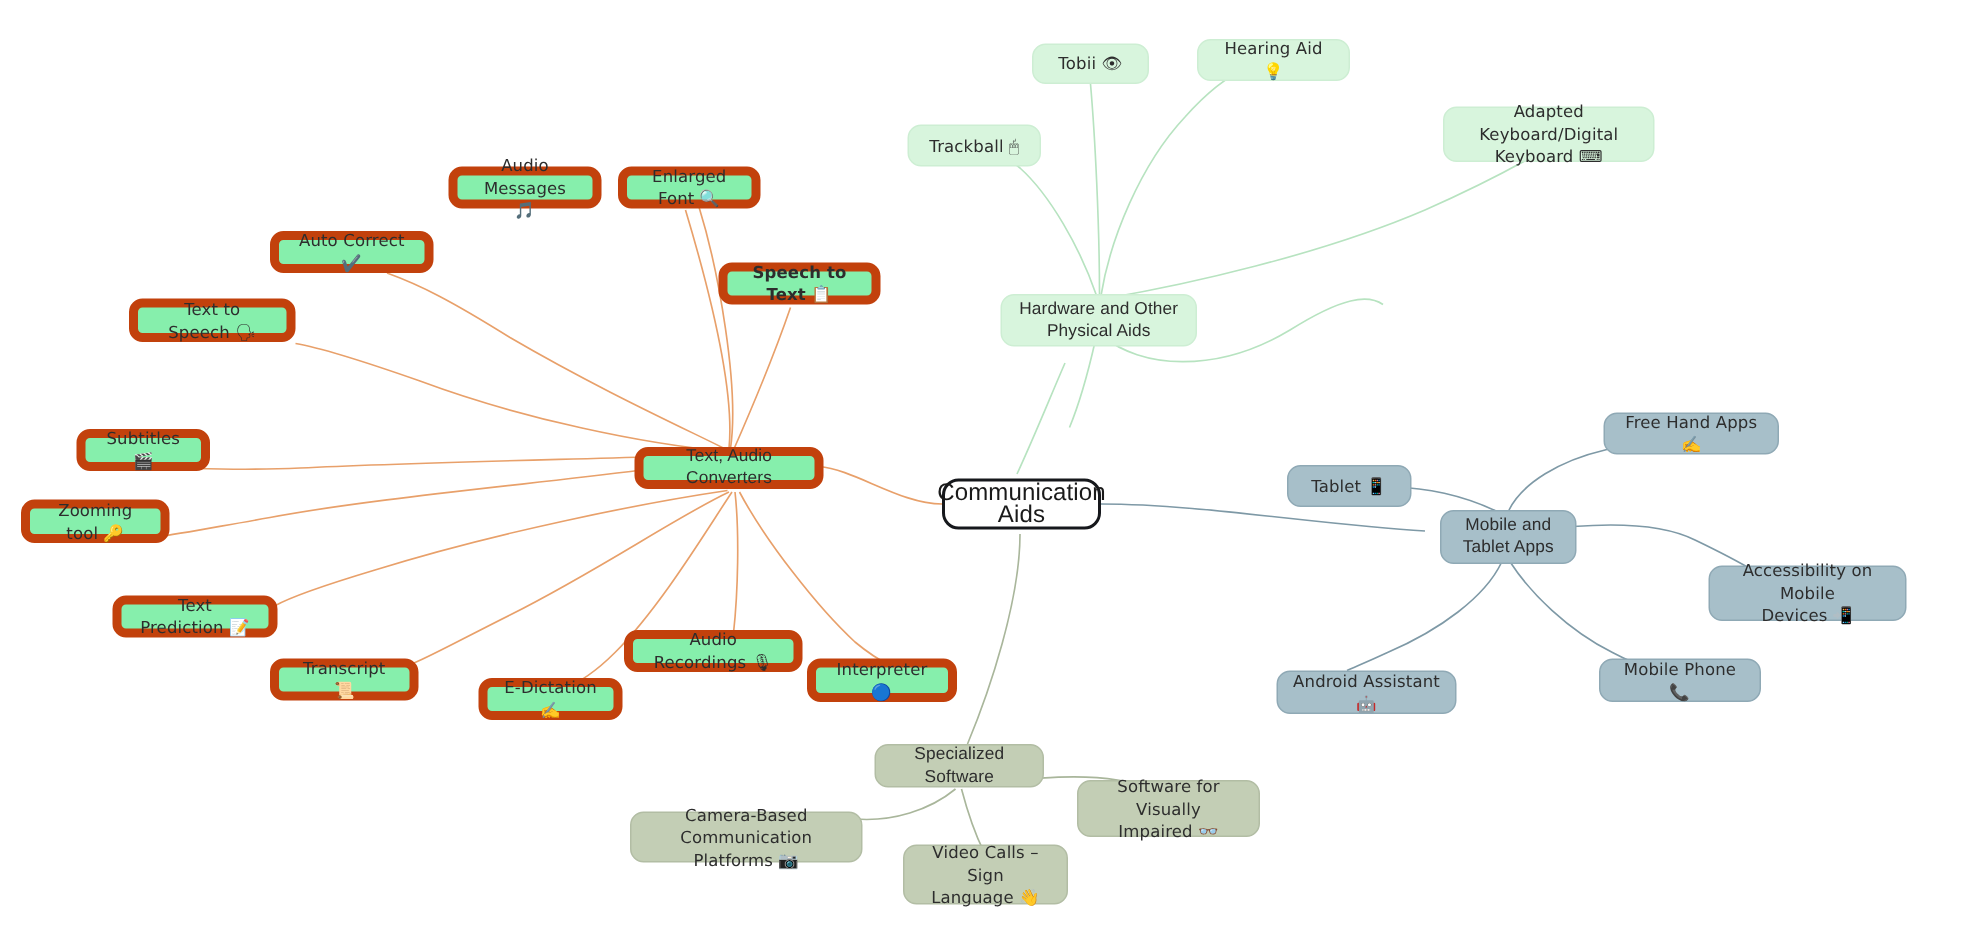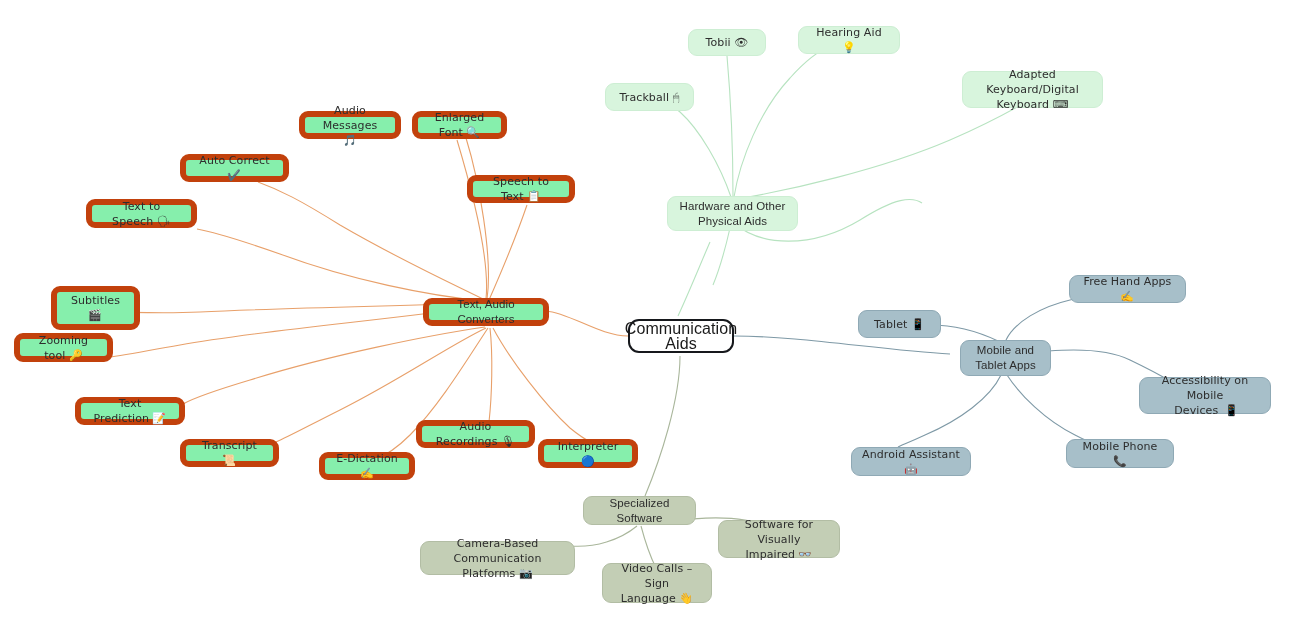--- a/index.html
+++ b/index.html
@@ -139,29 +139,29 @@
   </div>
 
   <div class="node orange" style="left:412px; top:111px; width:95px; height:28px;">
     <span class="lbl emoji">Enlarged Font 🔍</span>
   </div>
 
   <div class="node orange" style="left:180px; top:154px; width:109px; height:28px;">
     <span class="lbl emoji">Auto Correct ✔️</span>
   </div>
 
-  <div class="node orange" style="left:467px; top:175px; width:108px; height:28px;">
+  <div class="node orange" style="left:479px; top:175px; width:108px; height:28px;font-weight:bold;">
     <span class="lbl emoji">Speech to Text 📋</span>
   </div>
 
   <div class="node orange" style="left:86px; top:199px; width:111px; height:29px;">
     <span class="lbl emoji">Text to Speech 🗣</span>
   </div>
 
-  <div class="node orange" style="left:51px; top:286px; width:89px; height:44px;align-items:center;">
+  <div class="node orange" style="left:51px; top:286px; width:89px; height:28px;align-items:center;">
     <span class="lbl emoji">Subtitles 🎬</span>
   </div>
 
   <div class="node orange" style="left:14px; top:333px; width:99px; height:29px;">
     <span class="lbl emoji">Zooming  tool 🔑</span>
   </div>
 
   <div class="node orange" style="left:75px; top:397px; width:110px; height:28px;">
     <span class="lbl emoji">Text Prediction 📝</span>
   </div>

